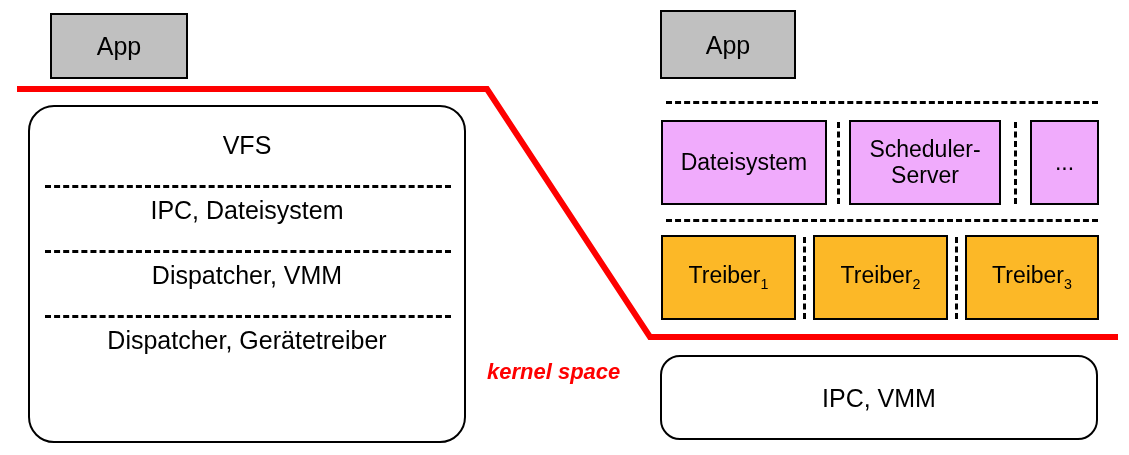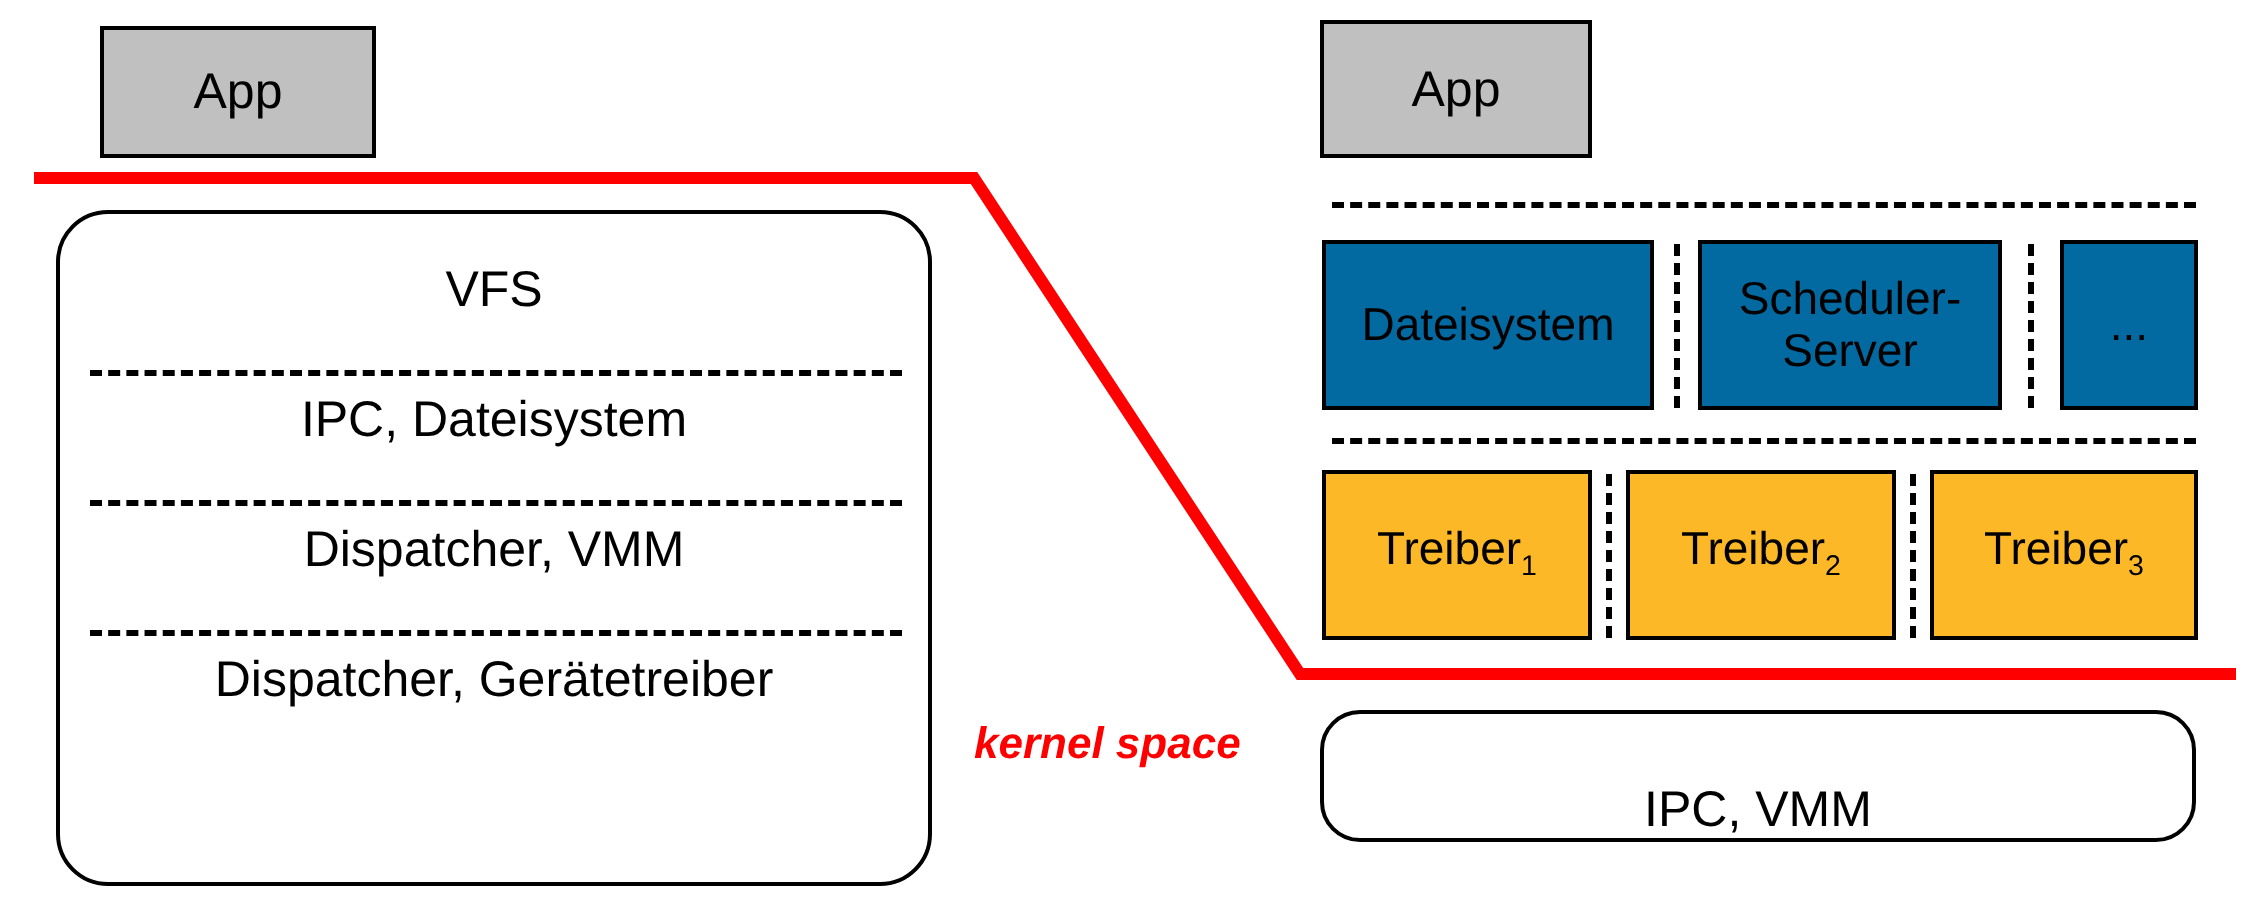--- a/index.html
+++ b/index.html
@@ -71,21 +71,21 @@
     height: 0;
     border-top: 3px dashed #000000;
   }
   #mono-d0 { top: 185px; }
   #mono-d1 { top: 250px; }
   #mono-d2 { top: 315px; }
 
   
   .srv-box {
     border: 2px solid #000000;
-    background: #0369a1;
+    background: #f0abfc;
     font-size: 23px;
     top: 120px;
     height: 85px;
   }
   #srv-0 { left: 661px; width: 166px; }
   #srv-1 { left: 849px; width: 152px; }
   #srv-2 { left: 1030px; width: 69px; }
 
   .drv-box {
     border: 2px solid #000000;
@@ -114,26 +114,25 @@
     border-left: 3px dashed #000000;
   }
   #vd-s0 { left: 837px;  top: 122px; height: 82px; }
   #vd-s1 { left: 1014px; top: 122px; height: 82px; }
   #vd-d0 { left: 803px;  top: 237px; height: 82px; }
   #vd-d1 { left: 955px;  top: 237px; height: 82px; }
 
   
   #core-box {
     left: 660px; top: 355px;
-    width: 438px; height: 66px;
+    width: 438px; height: 85px;
     border: 2px solid #000000;
     border-radius: 20px;
     background: #ffffff;
     font-size: 25px;
-    align-items: flex-end;
   }
 
   
   .space-label {
     position: absolute;
     color: #fe0000;
     font-style: italic;
     font-weight: bold;
     font-size: 22px;
     white-space: nowrap;

